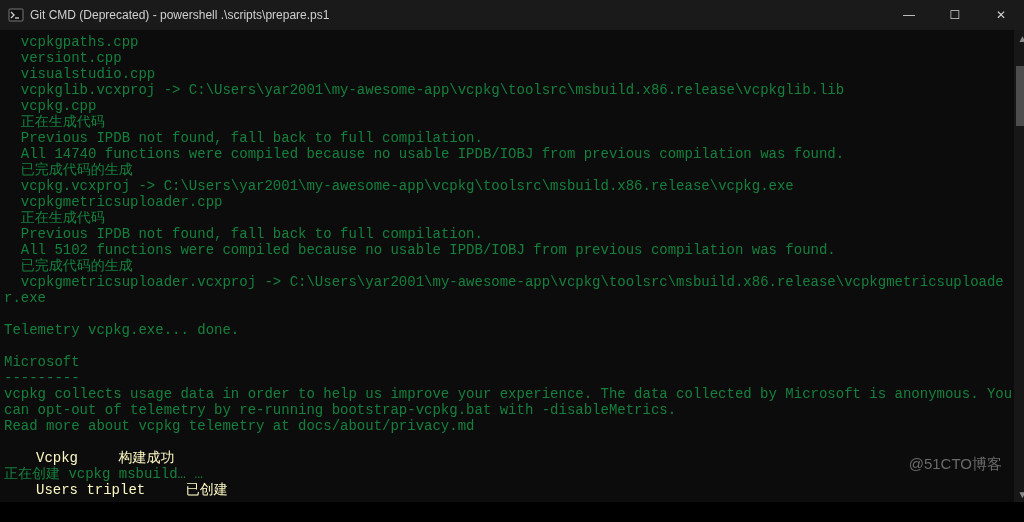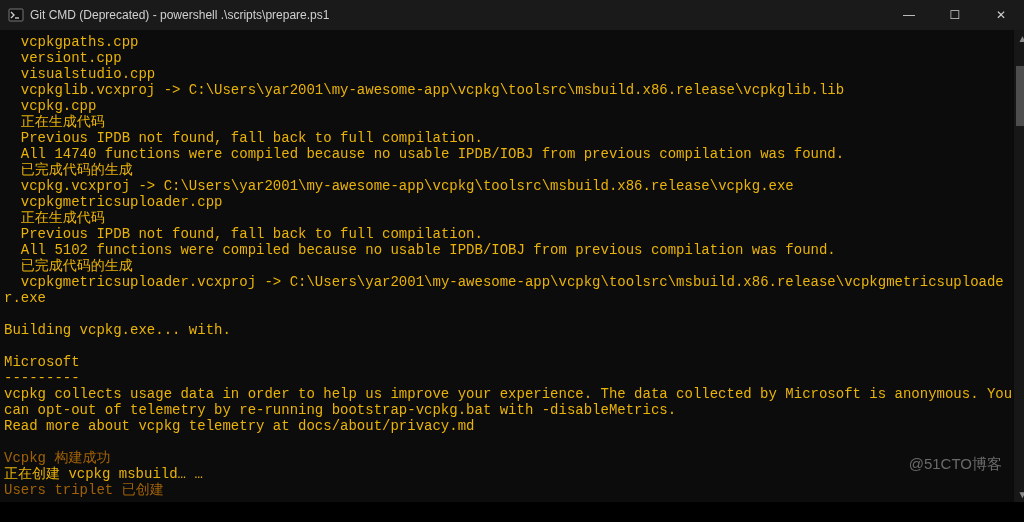--- a/index.html
+++ b/index.html
@@ -6,22 +6,22 @@
   html, body { width: 1024px; height: 522px; overflow: hidden; font-family: "Segoe UI", sans-serif; background: #000; }
   .window { width: 1024px; height: 470px; display: flex; flex-direction: column; background: #0c0c0c; }
   .titlebar { height: 30px; background: #1a1a1a; display: flex; align-items: center; color: #d0d0d0; font-size: 12px; user-select: none; }
   .titlebar .icon { width: 16px; height: 16px; margin: 0 6px 0 8px; display:flex; align-items:center; justify-content:center; }
   .titlebar .title { flex: 0 0 auto; white-space: nowrap; }
   .titlebar .spacer { flex: 1 1 auto; }
   .winbtn { width: 46px; height: 30px; display: flex; align-items: center; justify-content: center; color: #cfcfcf; }
   .client { flex: 1 1 auto; background: #0c0c0c; display: flex; position: relative; }
   .terminal { flex: 1 1 auto; padding: 4px 0 4px 4px; overflow: hidden; }
   pre.console { font-family: Consolas, "Courier New", monospace; font-size: 14px; line-height: 16px; color: #cccccc; white-space: pre-wrap; word-break: break-all; }
-  .green { color: #a16207; }
-  .gray  { color: #eab308; }
+  .green { color: #fef9c3; margin-left: 32px; }
+  .gray  { color: #15803d; }
   .scrollbar { width: 16px; background: #171717; position: relative; }
   .scroll-arrow { width:16px; height:16px; display:flex; align-items:center; justify-content:center; color:#8a8a8a; font-size:10px; position:absolute; left:0; }
   .scroll-arrow.up { top:0; }
   .scroll-arrow.down { bottom:0; }
   .scroll-thumb { position:absolute; left:2px; width:12px; background:#4d4d4d; border-radius:0; }
   .watermark { position:absolute; right:22px; bottom:28px; color:#6a6a6a; font-size:15px; font-family:"Microsoft YaHei","Segoe UI",sans-serif; pointer-events:none; }
 </style>
 </head>
 <body>
 
@@ -60,21 +60,21 @@
 <span class="gray">  All 14740 functions were compiled because no usable IPDB/IOBJ from previous compilation was found.</span>
 <span class="gray">  已完成代码的生成</span>
 <span class="gray">  vcpkg.vcxproj -&gt; C:\Users\yar2001\my-awesome-app\vcpkg\toolsrc\msbuild.x86.release\vcpkg.exe</span>
 <span class="gray">  vcpkgmetricsuploader.cpp</span>
 <span class="gray">  正在生成代码</span>
 <span class="gray">  Previous IPDB not found, fall back to full compilation.</span>
 <span class="gray">  All 5102 functions were compiled because no usable IPDB/IOBJ from previous compilation was found.</span>
 <span class="gray">  已完成代码的生成</span>
 <span class="gray">  vcpkgmetricsuploader.vcxproj -&gt; C:\Users\yar2001\my-awesome-app\vcpkg\toolsrc\msbuild.x86.release\vcpkgmetricsuploader.exe</span>
 <span class="gray"></span>
-<span class="gray">Building vcpkg.exe... with.</span>
+<span class="gray">Telemetry vcpkg.exe... done.</span>
 <span class="gray"></span>
 <span class="gray">Microsoft</span>
 <span class="gray">---------</span>
 <span class="gray">vcpkg collects usage data in order to help us improve your experience. The data collected by Microsoft is anonymous. You can opt-out of telemetry by re-running bootstrap-vcpkg.bat with -disableMetrics.</span>
 <span class="gray">Read more about vcpkg telemetry at docs/about/privacy.md</span>
 <span class="gray"></span>
 <span class="green">Vcpkg </span><span class="green">构建成功</span>
 <span class="gray">正在创建 </span><span class="gray">vcpkg msbuild… …</span>
 <span class="green">Users triplet </span><span class="green">已创建</span></pre>
     </div>

